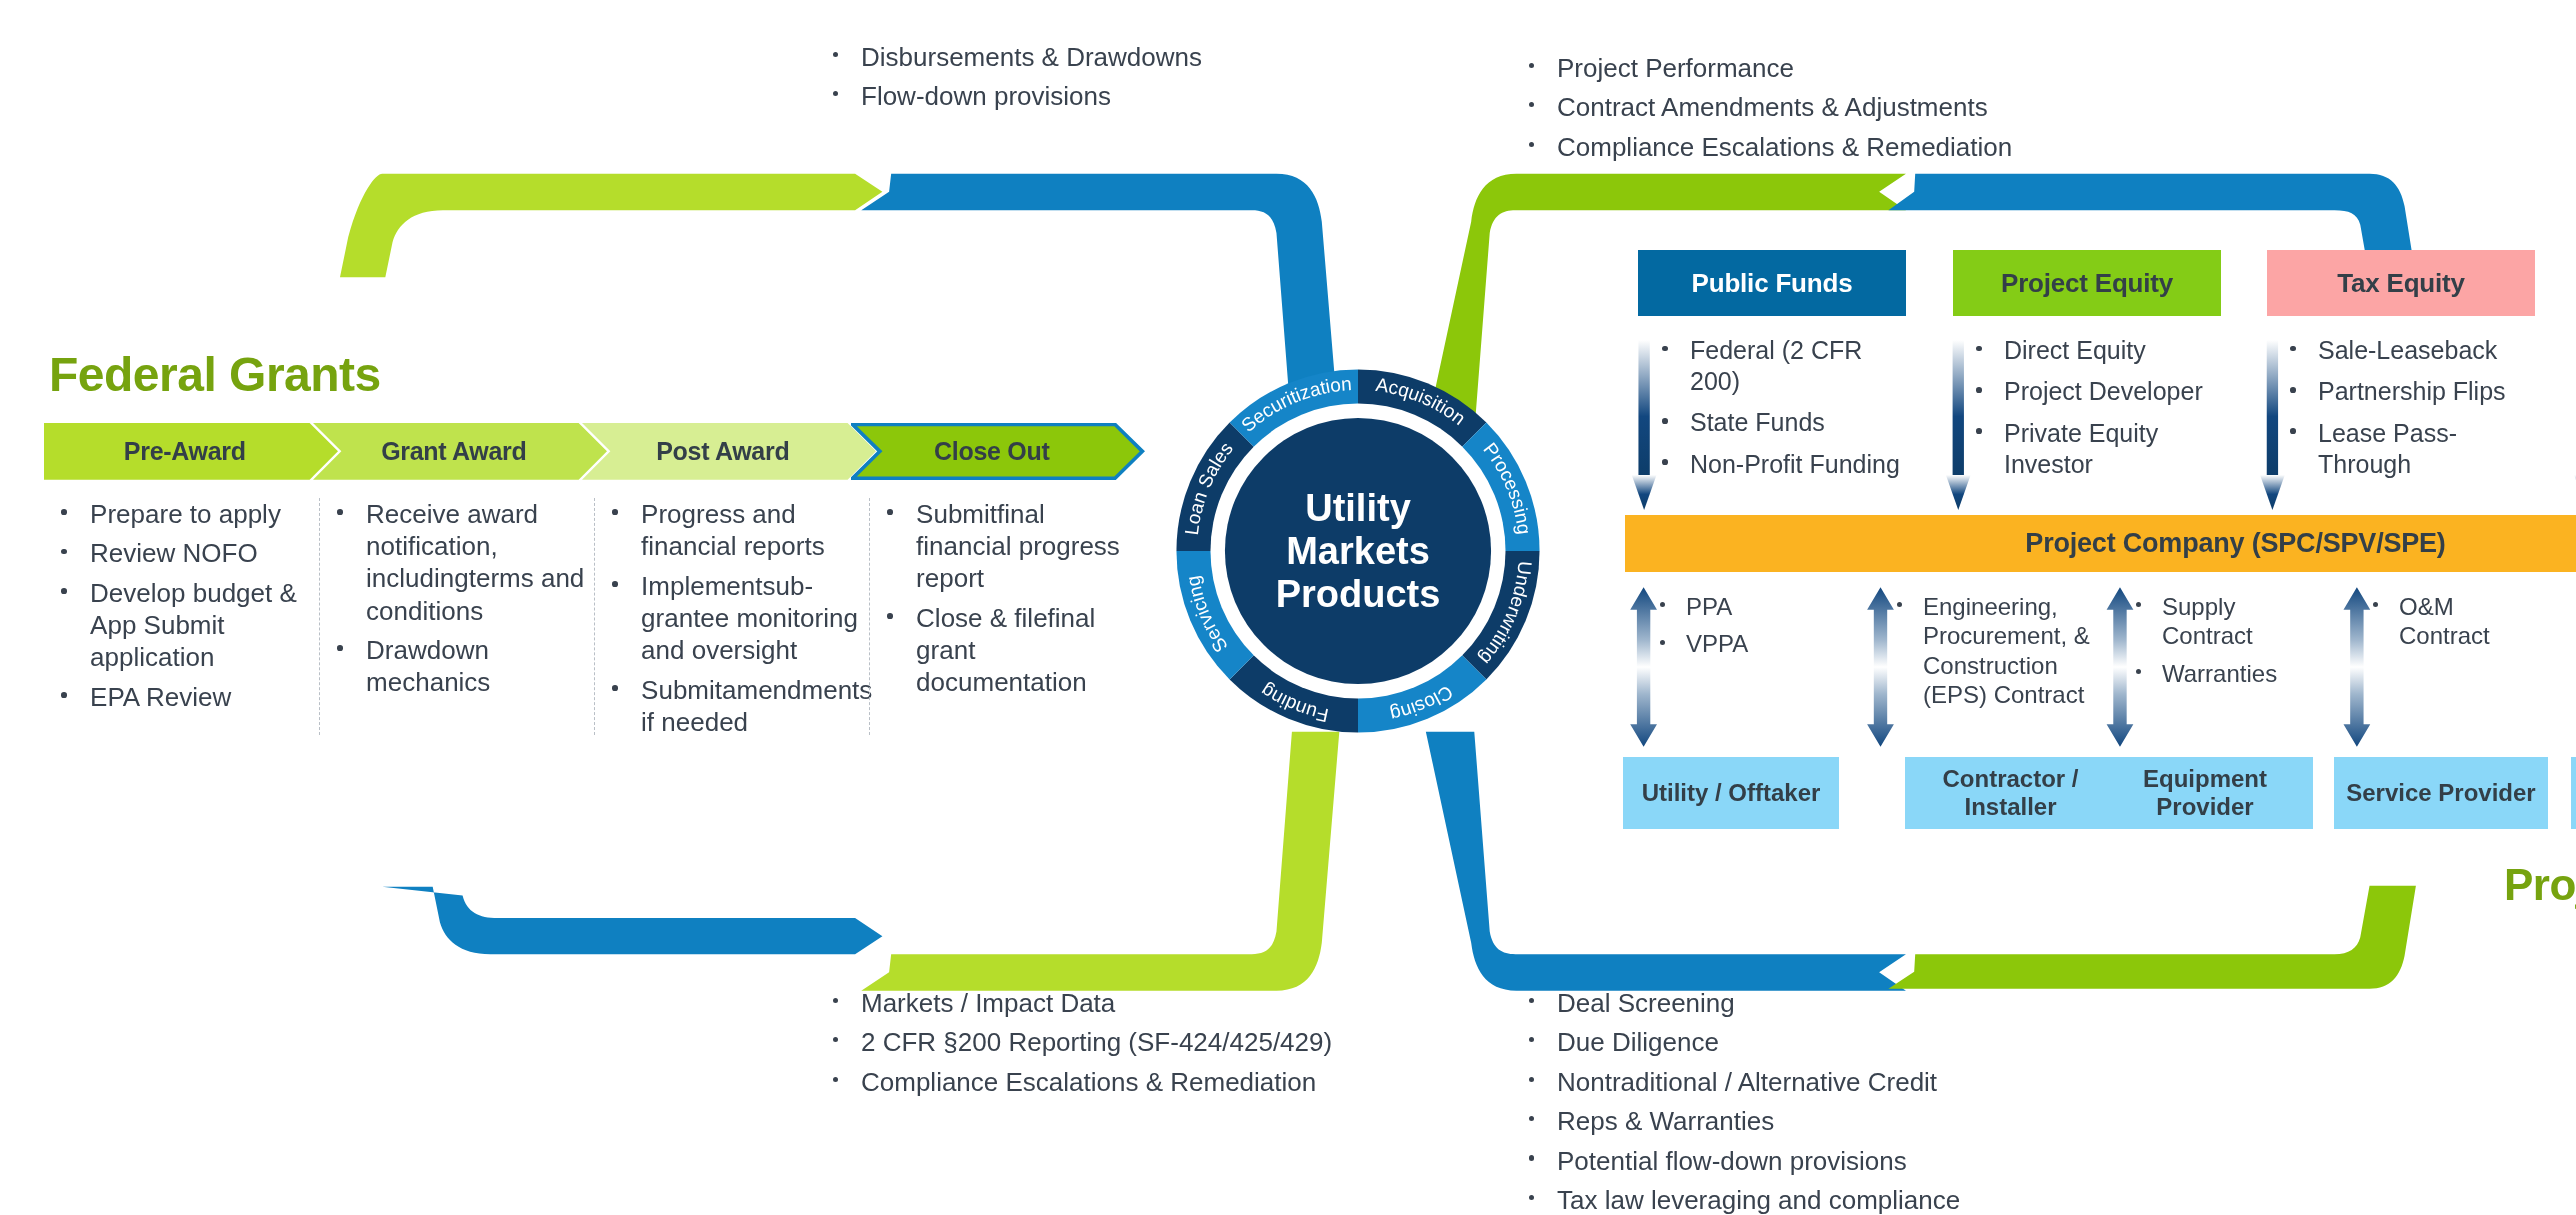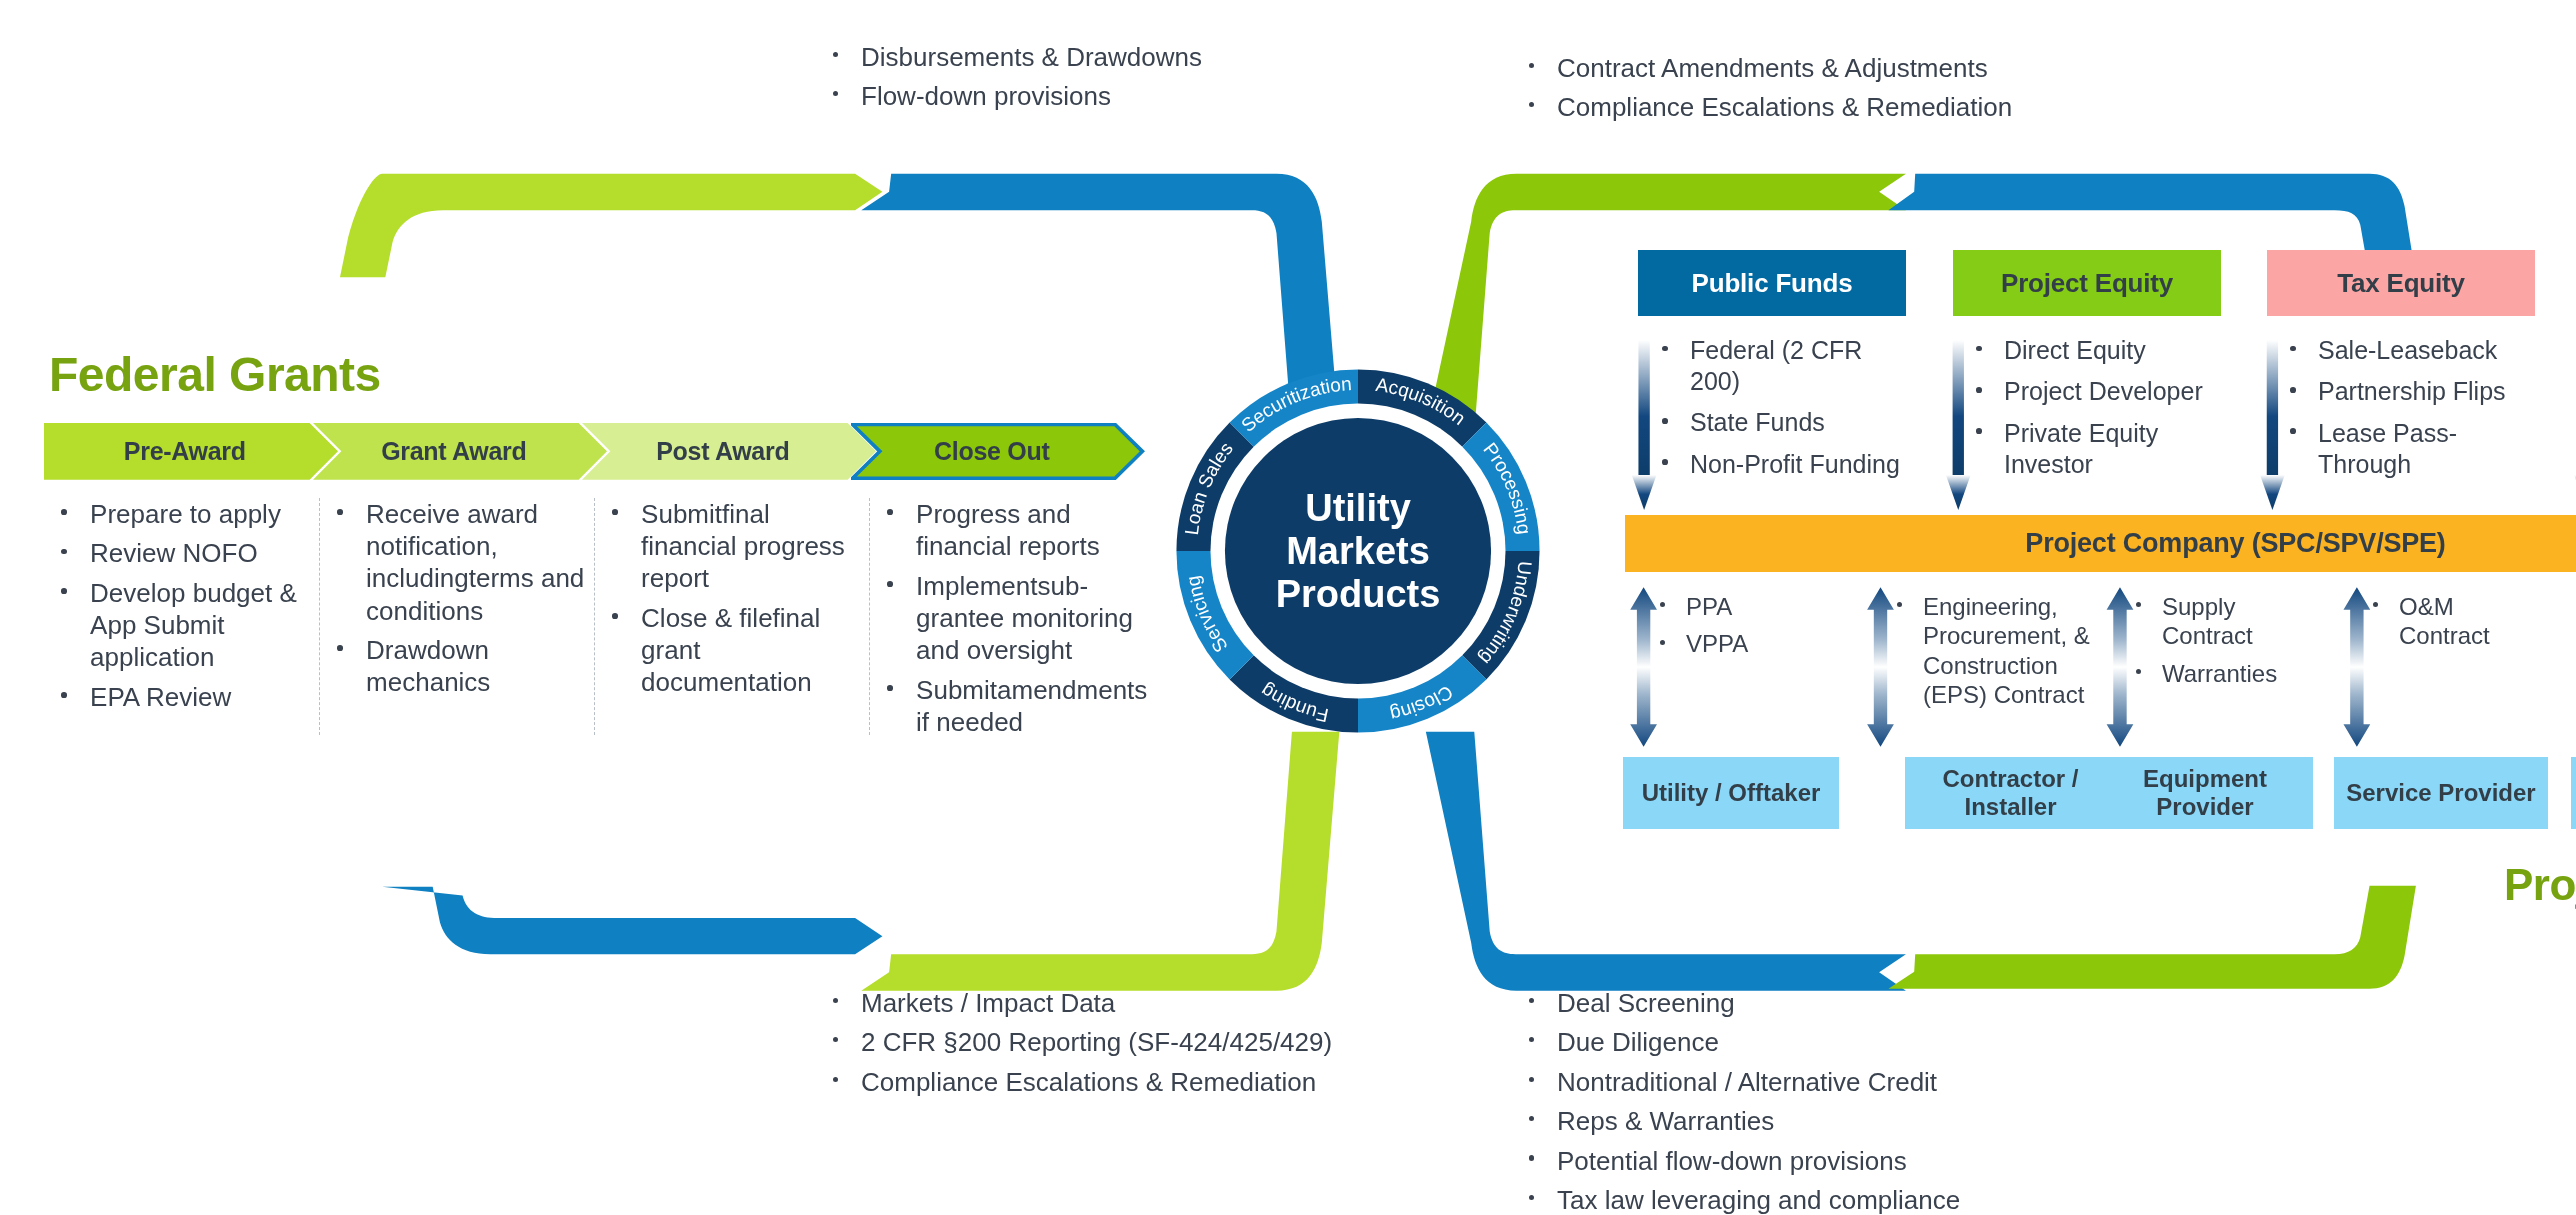--- a/index.html
+++ b/index.html
@@ -134,20 +134,21 @@
 
   <div class="callout" style="left:824px;top:41px;width:659px;">
     <ul class="blist sm">
       <li>Disbursements &amp; Drawdowns</li>
       <li>Flow-down provisions</li>
     </ul>
   </div>
 
   <div class="callout" style="left:1520px;top:52px;width:732px;">
     <ul class="blist sm">
+      <li>Project Performance</li>
       <li>Contract Amendments &amp; Adjustments</li>
       <li>Compliance Escalations &amp; Remediation</li>
     </ul>
   </div>
 
   <div class="callout" style="left:824px;top:987px;width:690px;">
     <ul class="blist sm">
       <li>Markets / Impact Data</li>
       <li>2 CFR §200 Reporting (SF-424/425/429)</li>
       <li>Compliance Escalations &amp; Remediation</li>
@@ -208,29 +209,29 @@
       </ul>
     </div>
     <div class="gcol">
       <ul class="blist">
         <li>Receive award notification, includingterms and conditions</li>
         <li>Drawdown mechanics</li>
       </ul>
     </div>
     <div class="gcol">
       <ul class="blist">
-        <li>Submitfinal financial progress report</li>
-        <li>Close &amp; filefinal grant documentation</li>
-      </ul>
-    </div>
-    <div class="gcol">
-      <ul class="blist">
         <li>Progress and financial reports</li>
         <li>Implementsub-grantee monitoring and oversight</li>
         <li>Submitamendments if needed</li>
+      </ul>
+    </div>
+    <div class="gcol">
+      <ul class="blist">
+        <li>Submitfinal financial progress report</li>
+        <li>Close &amp; filefinal grant documentation</li>
       </ul>
     </div>
   </div>
 
   <div id="hub">
     <svg class="label" viewBox="0 0 760 760">
       <defs>
         <path id="p0" d="M380,380 m0,-312 a312,312 0 0 1 220.6,91.4" fill="none"></path>
         <path id="p1" d="M380,380 m220.6,-220.6 a312,312 0 0 1 91.4,220.6" fill="none"></path>
         <path id="p2" d="M380,380 m312,0 a312,312 0 0 1 -91.4,220.6" fill="none"></path>

